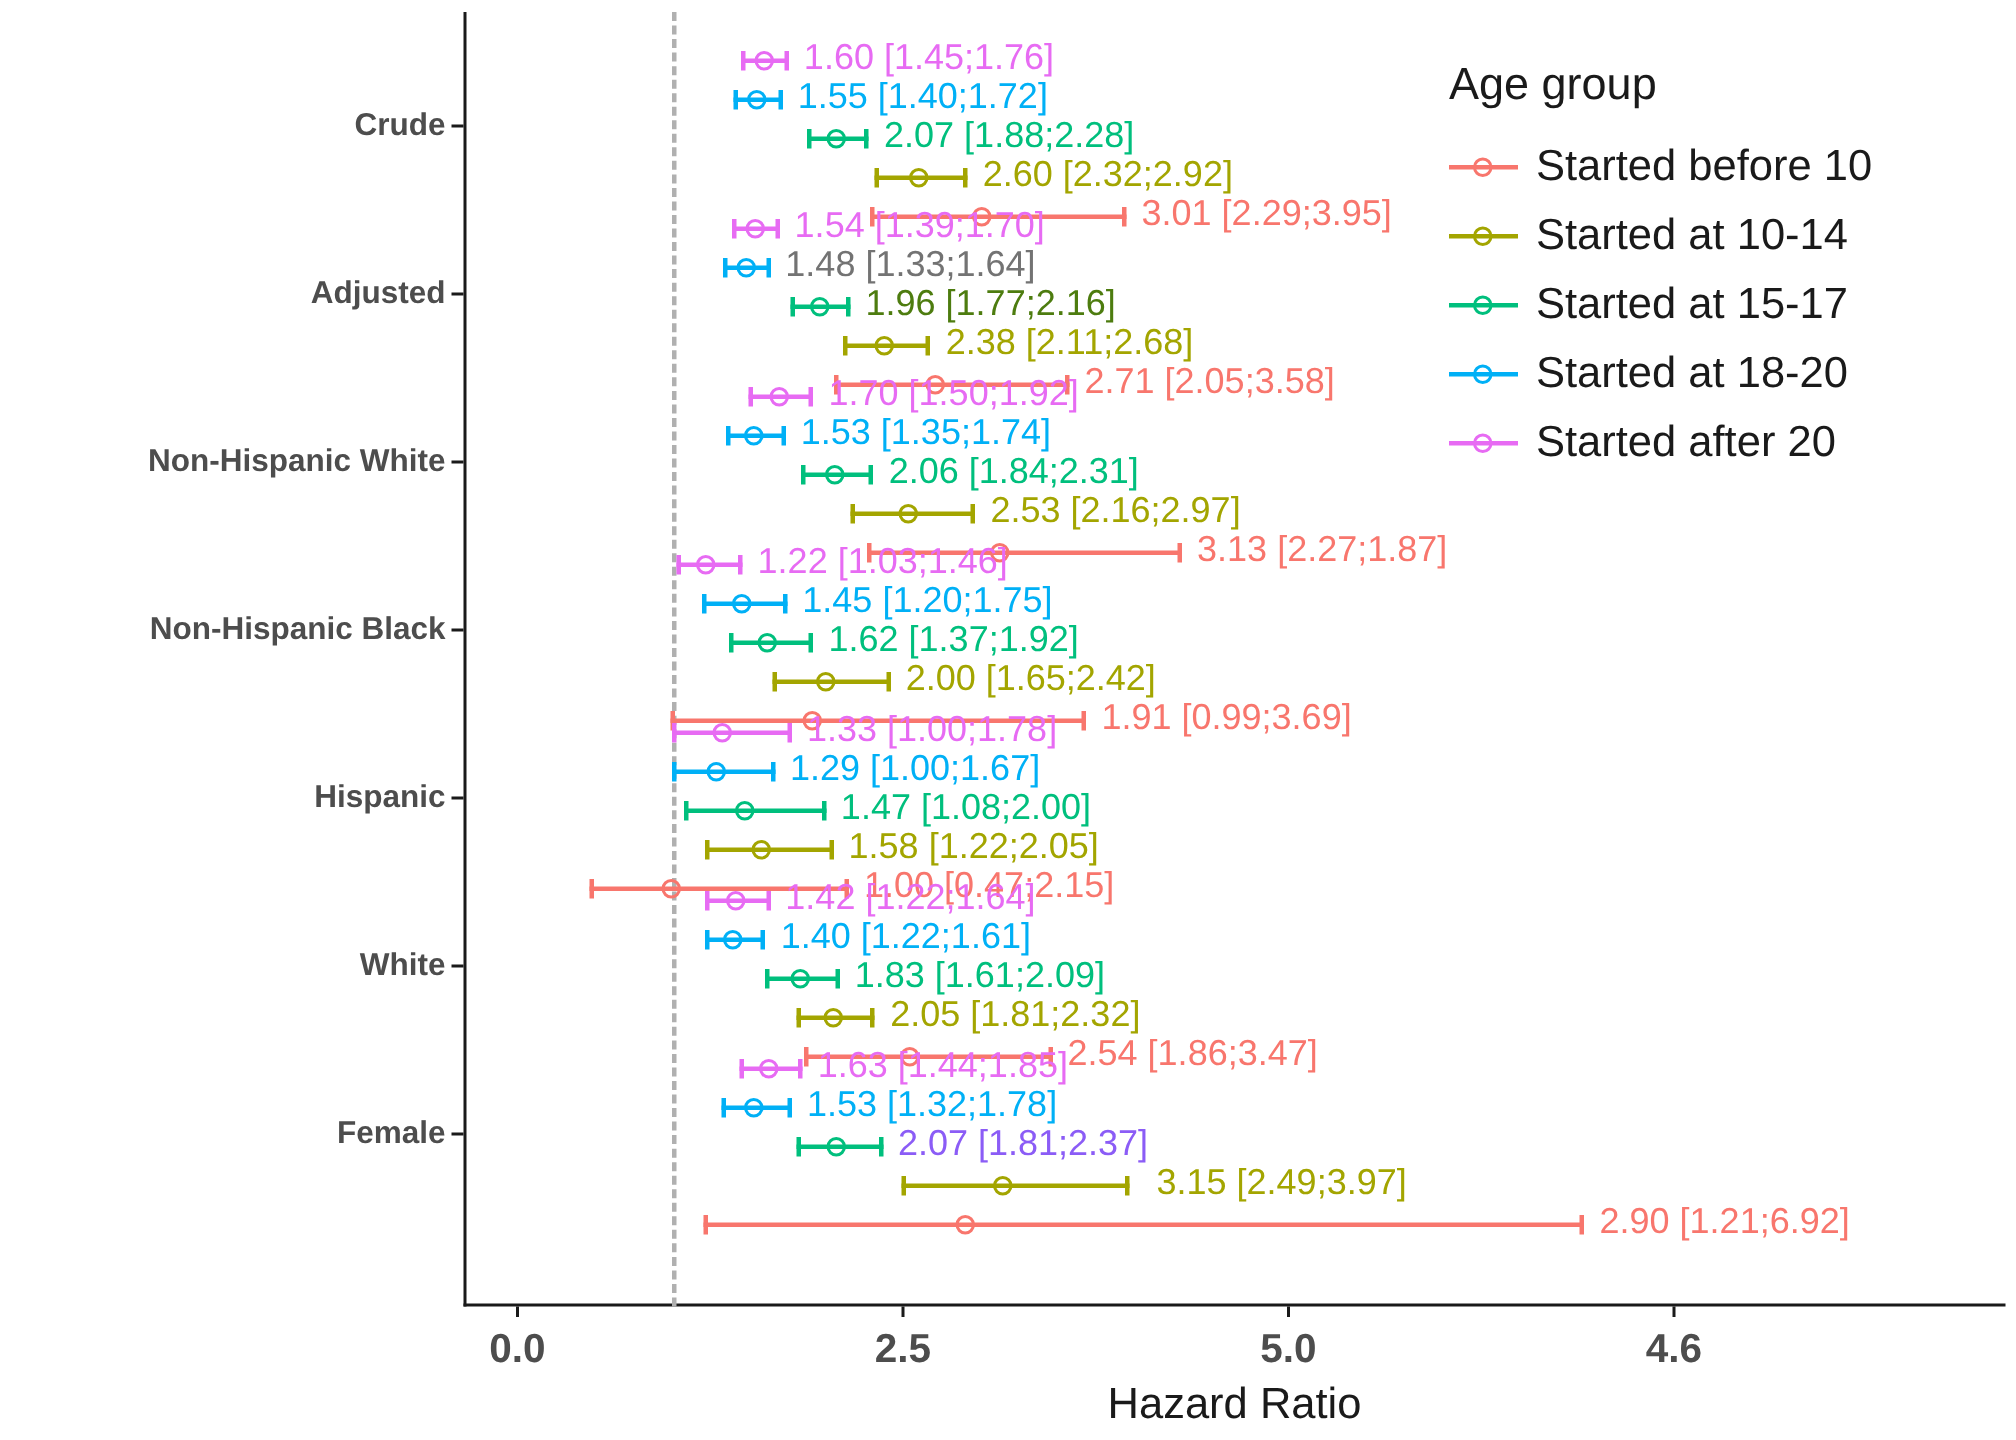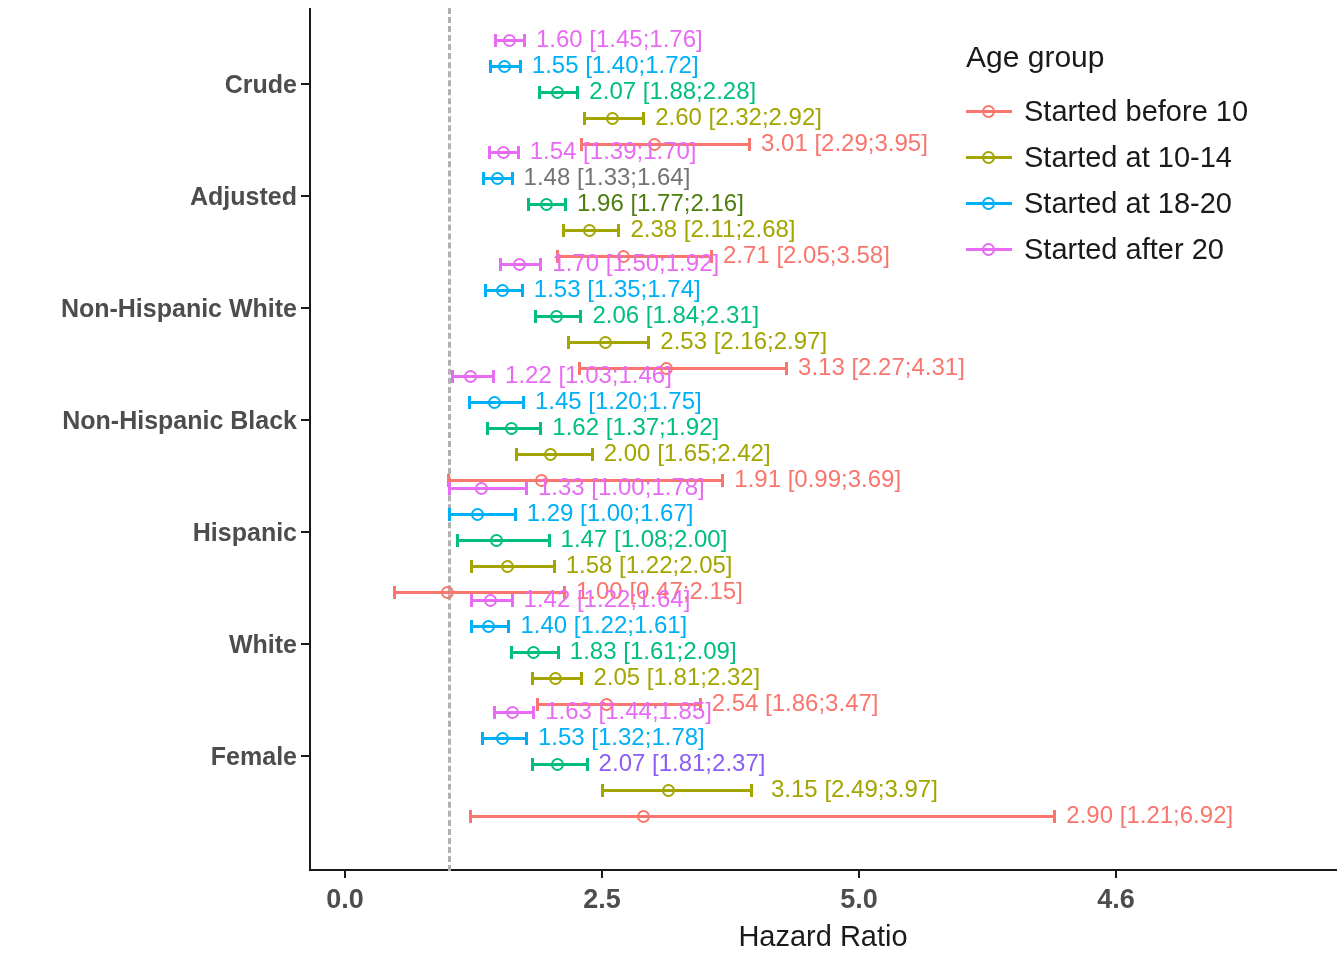--- a/index.html
+++ b/index.html
@@ -33,21 +33,21 @@
     transform:translateX(-50%);
     font-size:27px;font-weight:bold;color:#4d4d4d;
     white-space:nowrap;
   }
   .ytick{
     position:absolute;left:-8px;width:8px;height:2px;background:#1a1a1a;
   }
   .yticklabel{
     position:absolute;right:1047px;
     transform:translateY(-50%);
-    font-size:25px;font-weight:bold;color:#4d4d4d;
+    font-size:21px;font-weight:bold;color:#4d4d4d;
     white-space:nowrap;text-align:left;
   }
   #refline{
     position:absolute;top:0;height:863px;width:0;
     border-left:3px dashed #b0b0b0;
   }
   #xlab{
     position:absolute;left:0;top:912px;width:1028px;
     text-align:center;font-size:29px;color:#1a1a1a;
   }
@@ -220,21 +220,21 @@
           <div class="cap" style="left: 258.028px; background: rgb(163, 165, 0);"></div>
           <div class="cap" style="left: 338.296px; background: rgb(163, 165, 0);"></div>
           <div class="pt" style="left: 296.064px; color: rgb(163, 165, 0);"></div>
           <div class="est-label" style="left: 345.296px; color: rgb(163, 165, 0);">2.53 [2.16;2.97]</div>
         </div>
         <div class="row" style="top: 360px; color: rgb(248, 118, 109);">
           <div class="ci-line" style="left: 269.336px; width: 209.712px; background: rgb(248, 118, 109);"></div>
           <div class="cap" style="left: 269.336px; background: rgb(248, 118, 109);"></div>
           <div class="cap" style="left: 476.048px; background: rgb(248, 118, 109);"></div>
           <div class="pt" style="left: 357.744px; color: rgb(248, 118, 109);"></div>
-          <div class="est-label" style="left: 483.048px; color: rgb(248, 118, 109);">3.13 [2.27;4.31]</div>
+          <div class="est-label" style="left: 483.048px; color: rgb(248, 118, 109);">3.13 [2.27;1.87]</div>
         </div>
         <div class="row" style="top: 368px; color: rgb(231, 107, 243);">
           <div class="ci-line" style="left: 141.864px; width: 44.204px; background: rgb(231, 107, 243);"></div>
           <div class="cap" style="left: 141.864px; background: rgb(231, 107, 243);"></div>
           <div class="cap" style="left: 183.068px; background: rgb(231, 107, 243);"></div>
           <div class="pt" style="left: 161.396px; color: rgb(231, 107, 243);"></div>
           <div class="est-label" style="left: 190.068px; color: rgb(231, 107, 243);">1.22 [1.03;1.46]</div>
         </div>
         <div class="row" style="top: 394px; color: rgb(0, 176, 246);">
           <div class="ci-line" style="left: 159.34px; width: 56.54px; background: rgb(0, 176, 246);"></div>
@@ -400,20 +400,27 @@
           <span class="legend-label">Started before 10</span>
         </div>
         <div class="legend-item">
           <span class="legend-key" style="color: rgb(163, 165, 0);">
             <span class="legend-key-line" style="background: rgb(163, 165, 0);"></span>
             <span class="legend-key-pt" style="color: rgb(163, 165, 0);"></span>
           </span>
           <span class="legend-label">Started at 10-14</span>
         </div>
         <div class="legend-item">
+          <span class="legend-key" style="color: rgb(0, 191, 125);">
+            <span class="legend-key-line" style="background: rgb(0, 191, 125);"></span>
+            <span class="legend-key-pt" style="color: rgb(0, 191, 125);"></span>
+          </span>
+          <span class="legend-label">Started at 15-17</span>
+        </div>
+        <div class="legend-item">
           <span class="legend-key" style="color: rgb(0, 176, 246);">
             <span class="legend-key-line" style="background: rgb(0, 176, 246);"></span>
             <span class="legend-key-pt" style="color: rgb(0, 176, 246);"></span>
           </span>
           <span class="legend-label">Started at 18-20</span>
         </div>
         <div class="legend-item">
           <span class="legend-key" style="color: rgb(231, 107, 243);">
             <span class="legend-key-line" style="background: rgb(231, 107, 243);"></span>
             <span class="legend-key-pt" style="color: rgb(231, 107, 243);"></span>

